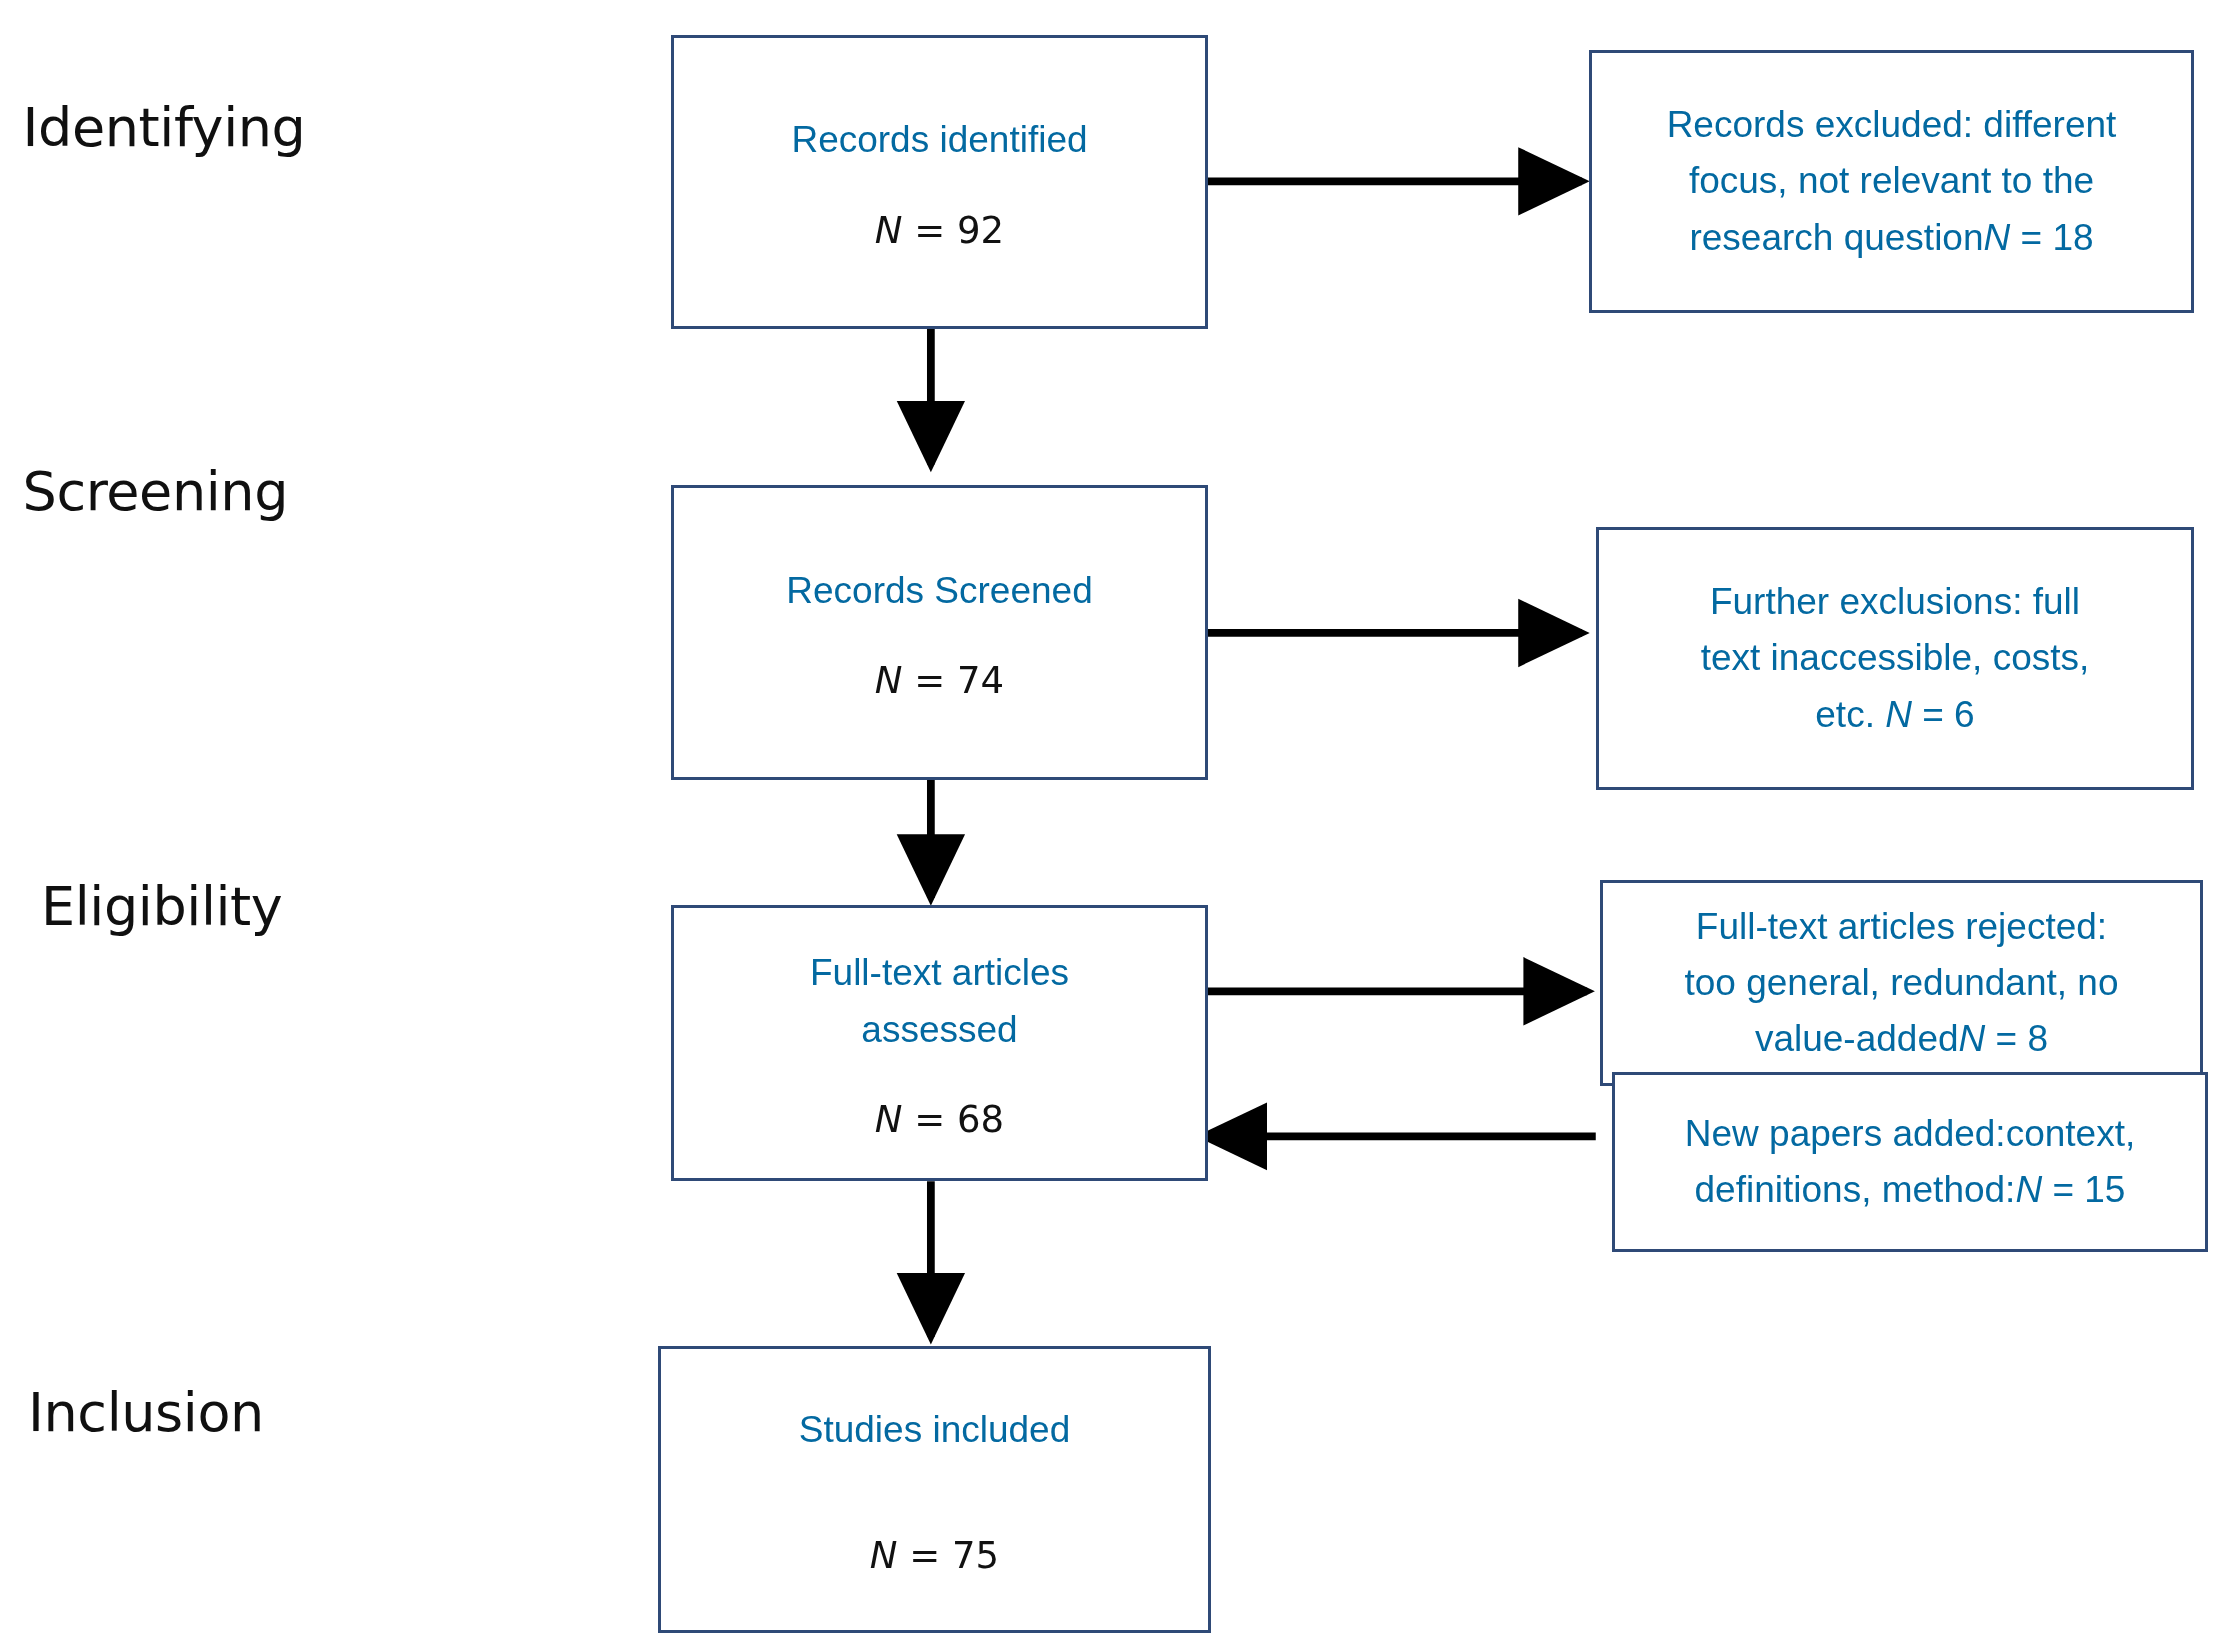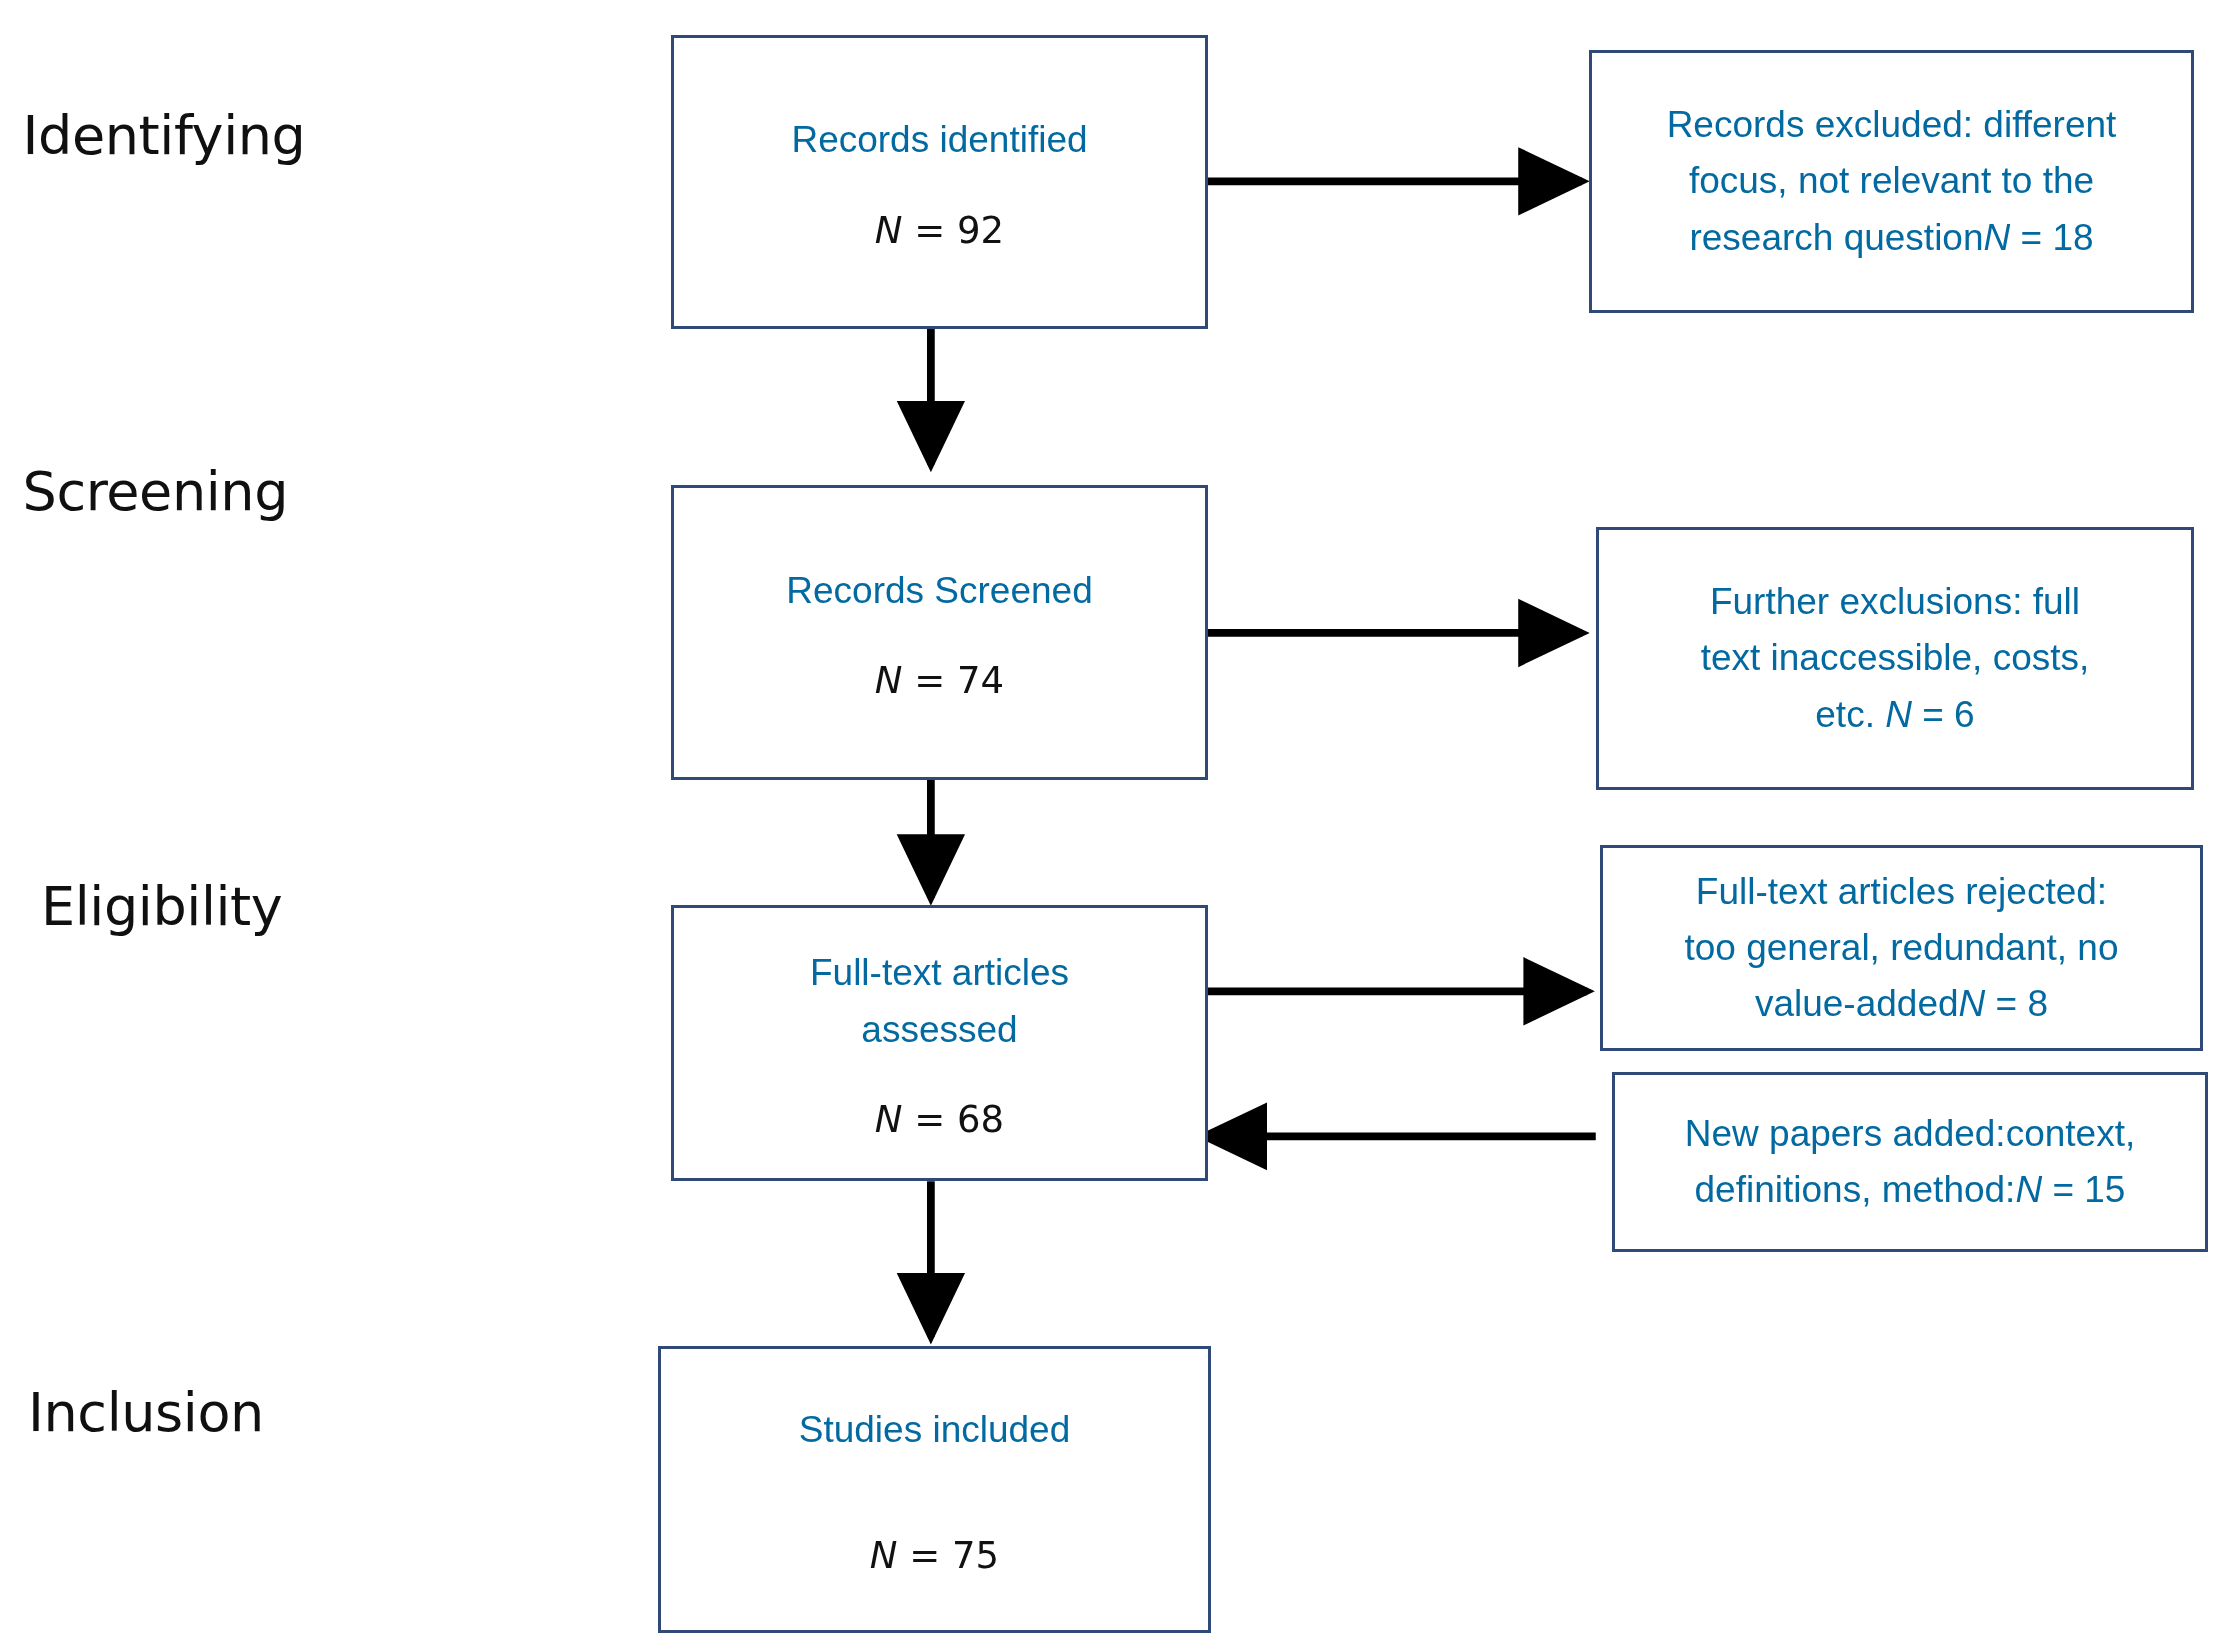--- a/index.html
+++ b/index.html
@@ -104,21 +104,21 @@
 
     <g>
       <line x1="1848" y1="1316" x2="1394" y2="1316" stroke="#000000" stroke-width="9" marker-end="url(#arrowRight)"></line>
     </g>
 
     <g>
       <line x1="1078" y1="1368" x2="1078" y2="1548" stroke="#000000" stroke-width="9" marker-end="url(#arrowRight)"></line>
     </g>
   </svg>
 
-  <div class="stage-label" style="left:22.5px; top:108px;">Identifying</div>
+  <div class="stage-label" style="left:22.5px; top:100px;">Identifying</div>
 
   <div class="stage-label" style="left:22.5px; top:464px;">Screening</div>
 
   <div class="stage-label" style="left:41px; top:879px;">Eligibility</div>
 
   <div class="stage-label" style="left:28px; top:1385px;">Inclusion</div>
 
   <div class="node-box" style="left:671px; top:35px; width:537px; height:294px;">
     <div class="node-text stack-gap">Records identified</div>
     <div class="node-count">
@@ -157,21 +157,21 @@
   </div>
 
   <div class="node-box" style="left:1596px; top:527px; width:598px; height:263px;">
     <div class="node-text">
       <span class="wrap-text">Further exclusions: full
 text inaccessible, costs,
 etc. </span><i>N</i><span> = </span><span>6</span>
     </div>
   </div>
 
-  <div class="node-box" style="left:1600px; top:845px; width:603px; height:206px;">
+  <div class="node-box" style="left:1600px; top:880px; width:603px; height:206px;">
     <div class="node-text">
       <span class="wrap-text">Full-text articles rejected:
 too general, redundant, no
 value-added</span><i>N</i><span> = </span><span>8</span>
     </div>
   </div>
 
   <div class="node-box" style="left:1612px; top:1072px; width:596px; height:180px;">
     <div class="node-text">
       <span class="wrap-text">New papers added:context,

